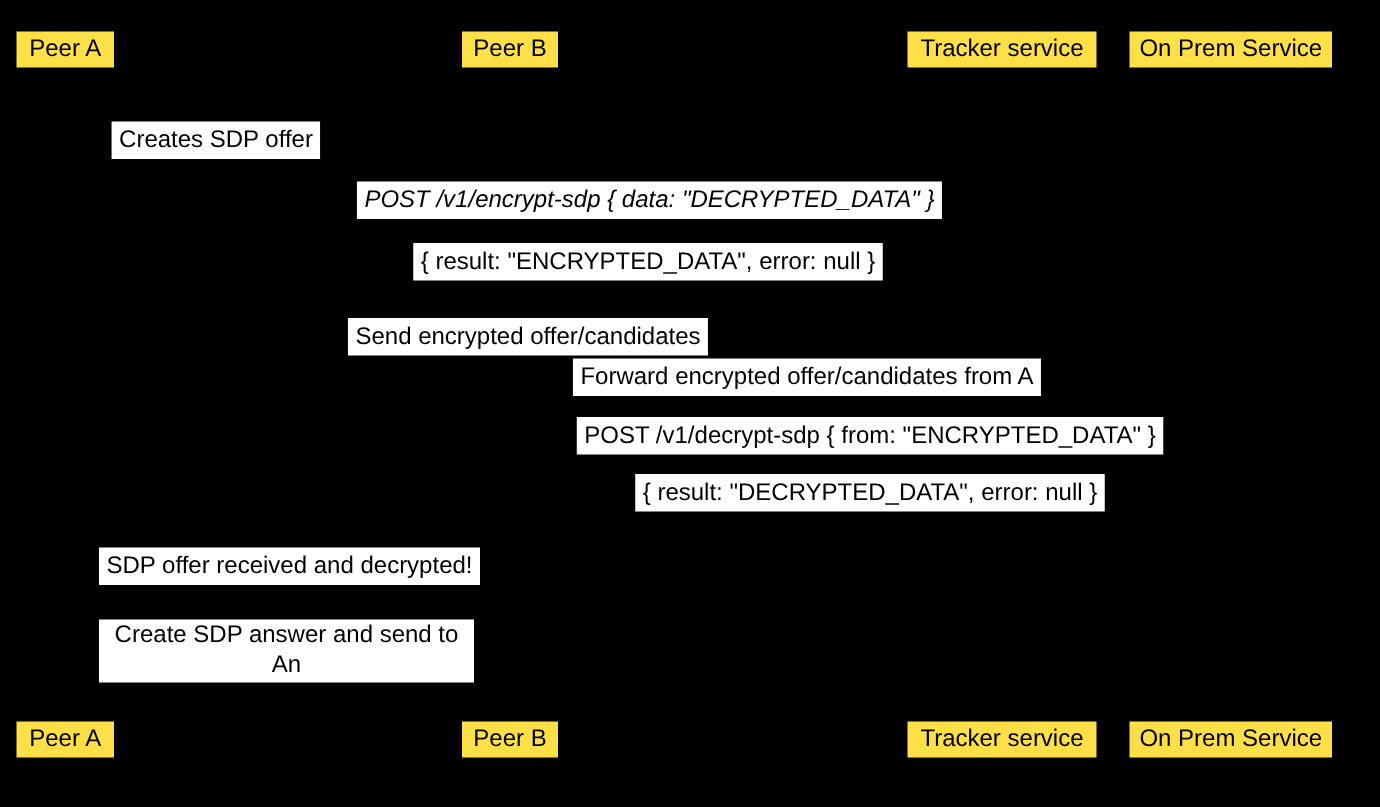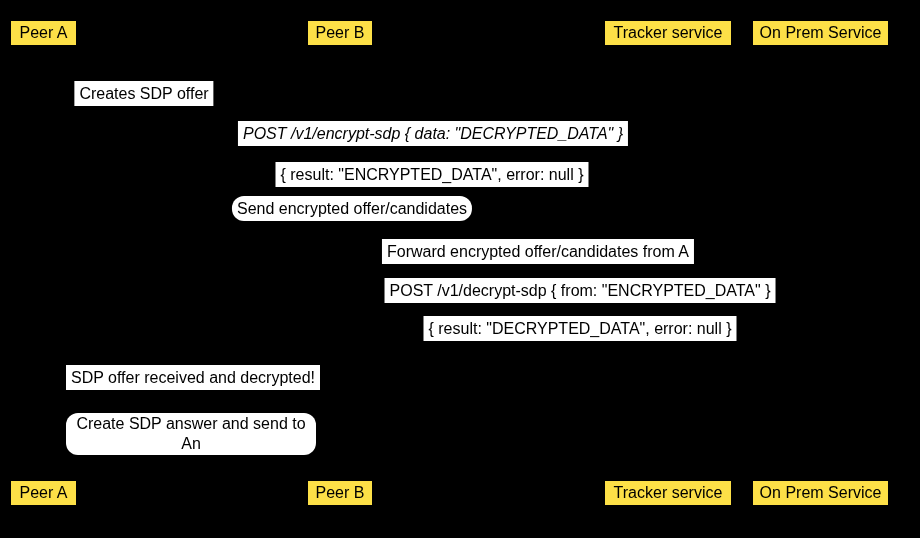--- a/index.html
+++ b/index.html
@@ -39,38 +39,37 @@
   }
   .note {
     position: absolute;
     background: #ffffff;
     color: #000000;
     font-size: 16px;
     line-height: 20px;
     text-align: center;
     box-sizing: border-box;
     padding-top: 1px;
-    border-radius: 12px;
   }
 
   
   #actor-top-peer-a    { left: 11px;  top: 21px;  width: 65px;  }
   #actor-top-peer-b    { left: 308px; top: 21px;  width: 64px;  }
   #actor-top-tracker   { left: 605px; top: 21px;  width: 126px; }
   #actor-top-onprem    { left: 753px; top: 21px;  width: 135px; }
   #actor-bottom-peer-a { left: 11px;  top: 481px; width: 65px;  }
   #actor-bottom-peer-b { left: 308px; top: 481px; width: 64px;  }
   #actor-bottom-tracker{ left: 605px; top: 481px; width: 126px; }
   #actor-bottom-onprem { left: 753px; top: 481px; width: 135px; }
 
   
   #msg-creates-offer     { left: 117px; top: 81px; margin-left: 27px;  }
   #msg-post-encrypt      { left: 433px; top: 121px; font-style: italic; }
   #msg-encrypt-result    { left: 432px; top: 162px; }
-  #msg-send-encrypted    { left: 352px; top: 196px; border-radius: 12px; }
+  #msg-send-encrypted    { left: 352px; top: 212px; }
   #msg-forward-encrypted { left: 502px; top: 239px; margin-left: 36px; }
   #msg-post-decrypt      { left: 580px; top: 278px; }
   #msg-decrypt-result    { left: 580px; top: 316px; }
   #msg-offer-received    { left: 193px; top: 365px; }
 
   #note-create-answer { left: 66px; top: 413px; width: 250px; height: 42px; }
 </style>
 </head>
 <body>
 

